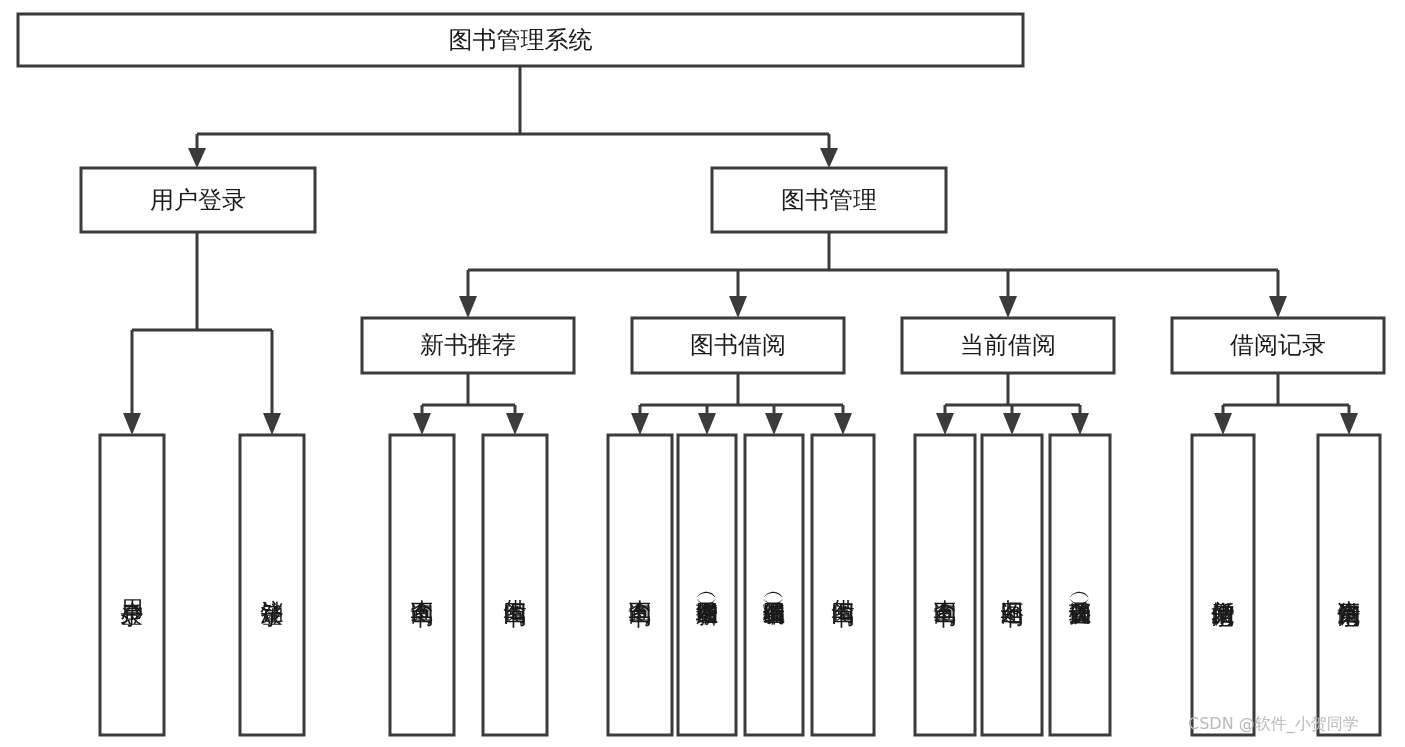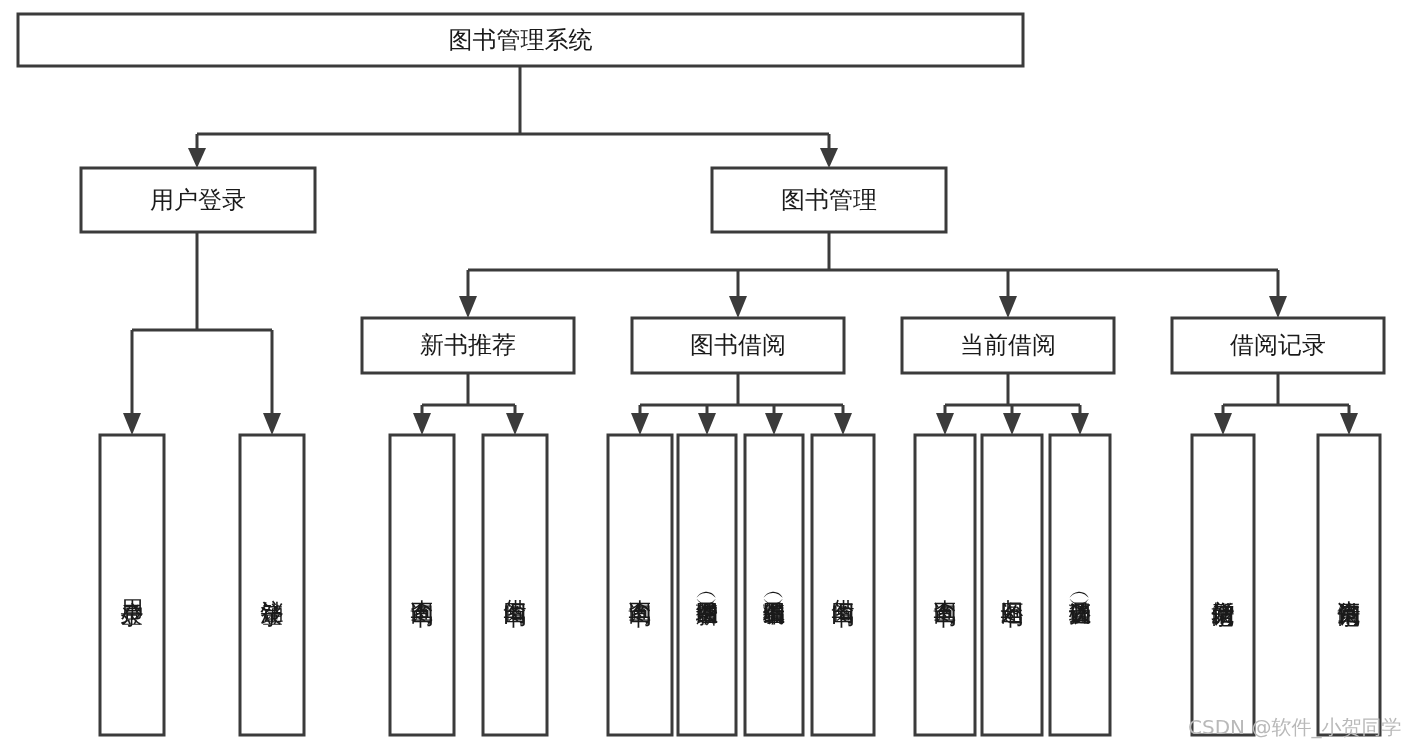--- a/index.html
+++ b/index.html
@@ -62,21 +62,21 @@
     line-height: 1.08;
     color: #1a1a1a;
     letter-spacing: 2px;
     white-space: nowrap;
   }
   .watermark {
     position: absolute;
     left: 1188px;
     top: 714px;
     font-family: "DejaVu Sans", "Liberation Sans", sans-serif;
-    font-size: 20px;
+    font-size: 16px;
     color: #b9b9b9;
     white-space: nowrap;
     pointer-events: none;
   }
 </style>
 </head>
 <body>
 
 <div id="diagram-root">
 

